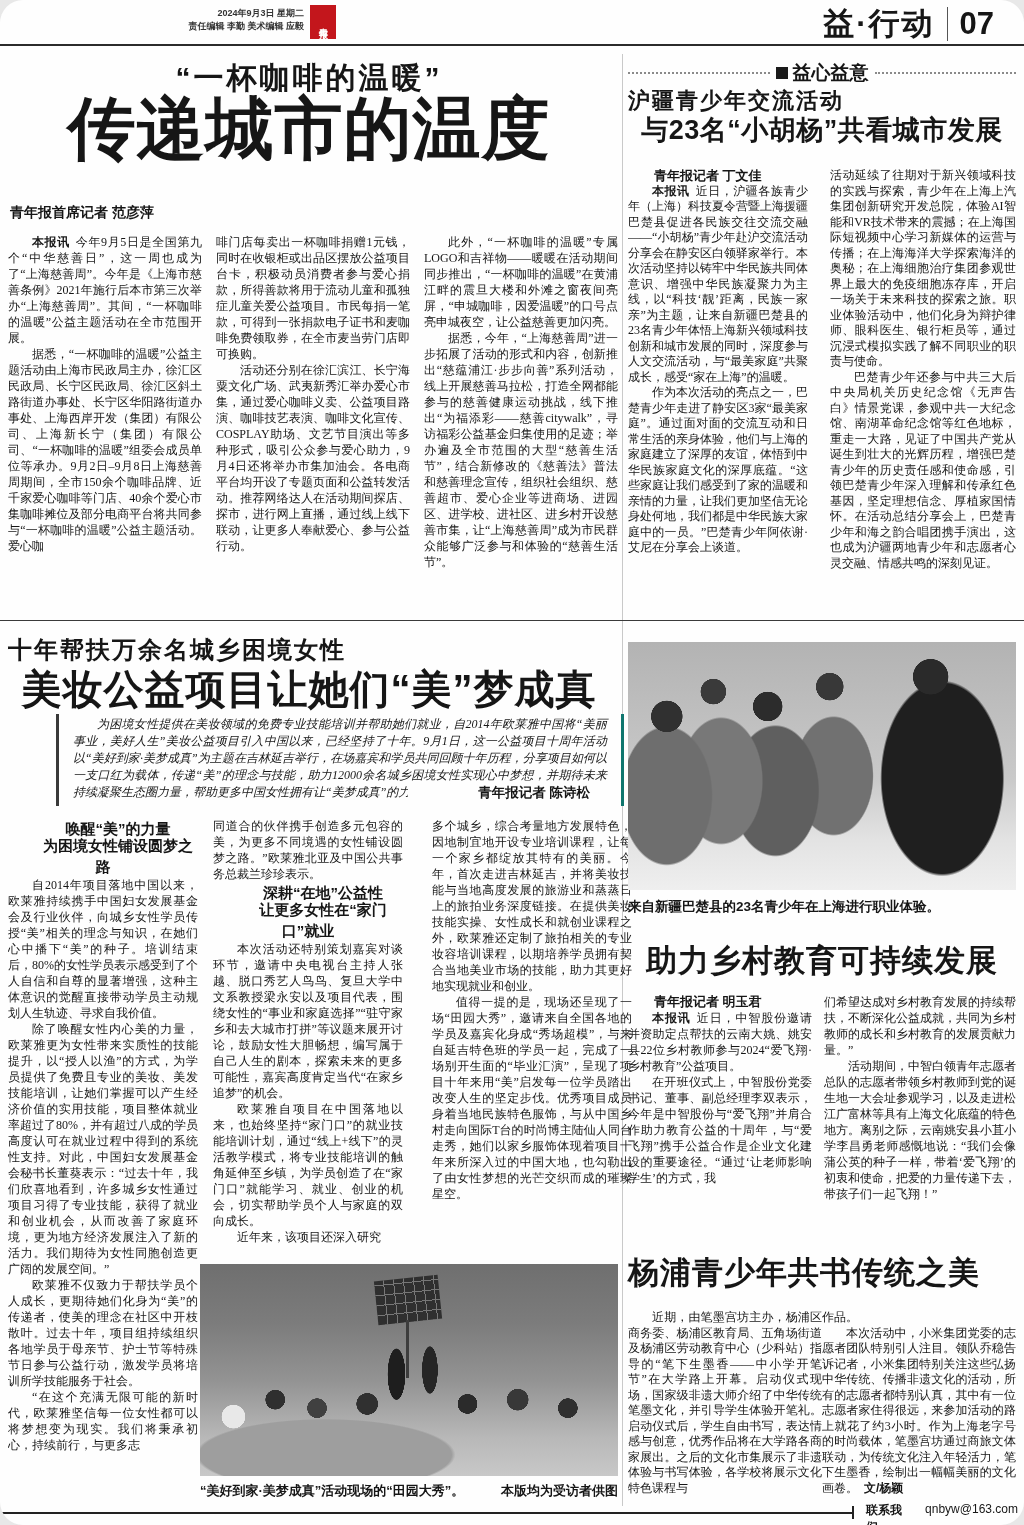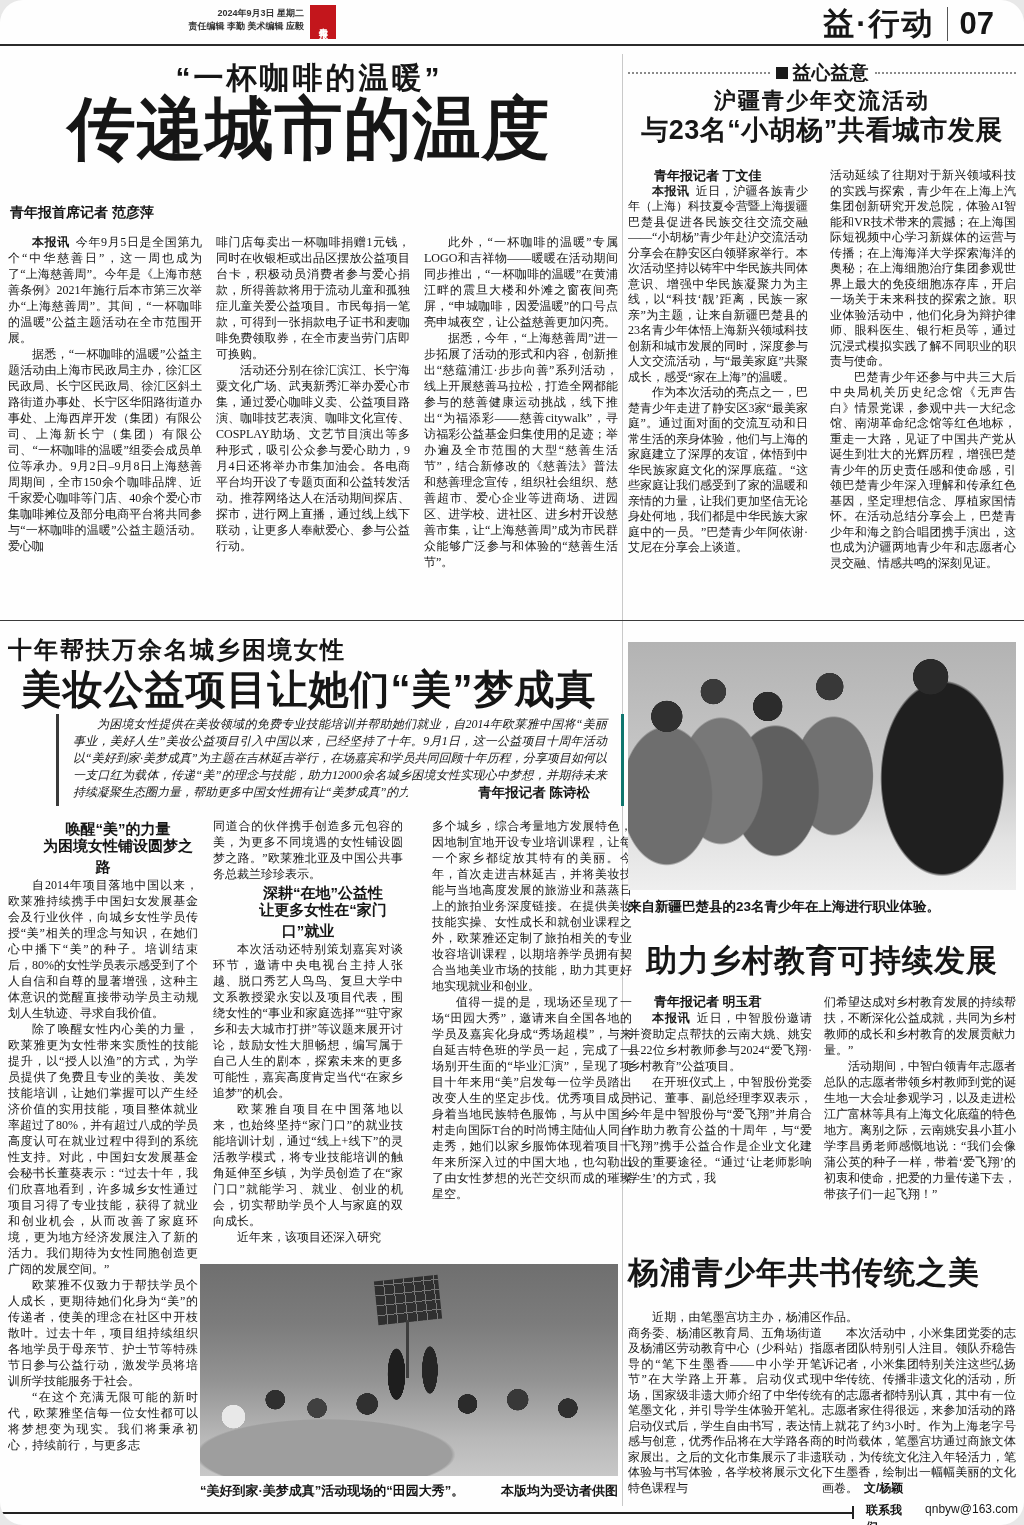--- a/index.html
+++ b/index.html
@@ -76,21 +76,21 @@
                      repeating-linear-gradient(0deg,transparent 0 9px,#777 9px 10px);}
   .solar-pole{position:absolute;left:206px;top:56px;width:3px;height:58px;background:#3d3d3d;}
   .caption1{left:628px;top:898px;width:388px;font-weight:bold;font-size:13.5px;line-height:18px;}
   .caption2{left:200px;top:1482px;width:418px;display:flex;justify-content:space-between;
             font-weight:bold;font-size:13px;}
   
   .yixin-head{left:628px;top:60px;width:388px;display:flex;align-items:center;}
   .yx-dots{flex:1;border-top:2px dotted #8a8a8a;height:0;}
   .yx-label{display:flex;align-items:center;gap:5px;padding:0 6px;font-weight:bold;font-size:19px;}
   .yx-square{width:12px;height:12px;background:#1a1a1a;display:inline-block;}
-  .yx-kicker{left:628px;top:86px;width:388px;text-align:center;font-weight:bold;font-size:22px;letter-spacing:2px;}
+  .yx-kicker{left:628px;top:86px;width:388px;font-weight:bold;font-size:22px;letter-spacing:2px;}
   .yx-headline{left:628px;top:112px;width:388px;text-align:center;font-weight:800;font-size:27px;letter-spacing:0.5px;}
   .yx-cols{left:628px;top:168px;width:388px;height:448px;display:flex;gap:22px;overflow:hidden;line-height:15.5px;}
   .yxc1{width:180px;overflow:hidden;}
   .yxc2{flex:1;overflow:hidden;}
   .yx-byline{margin:26px 0 12px;}
   
   .edu-headline{left:628px;top:940px;width:388px;text-align:center;font-weight:bold;font-size:31px;letter-spacing:1px;}
   .edu-cols{left:628px;top:994px;width:388px;height:252px;display:flex;gap:12px;overflow:hidden;justify-content:space-between;}
   .educ1{width:184px;overflow:hidden;}
   .educ2{flex:1;overflow:hidden;}

